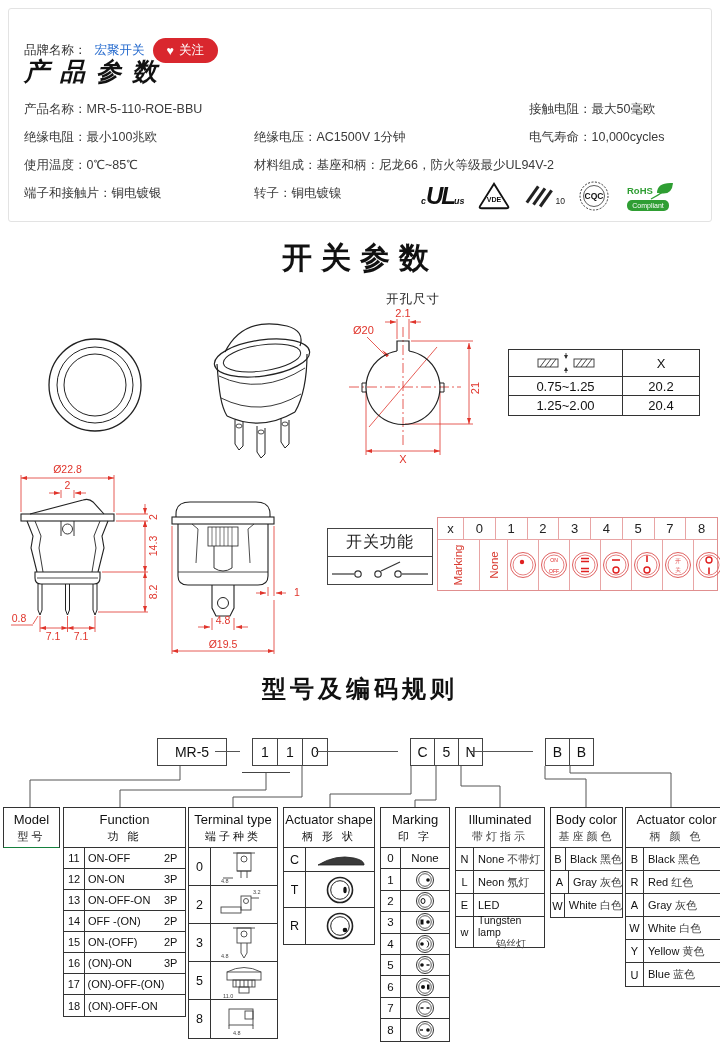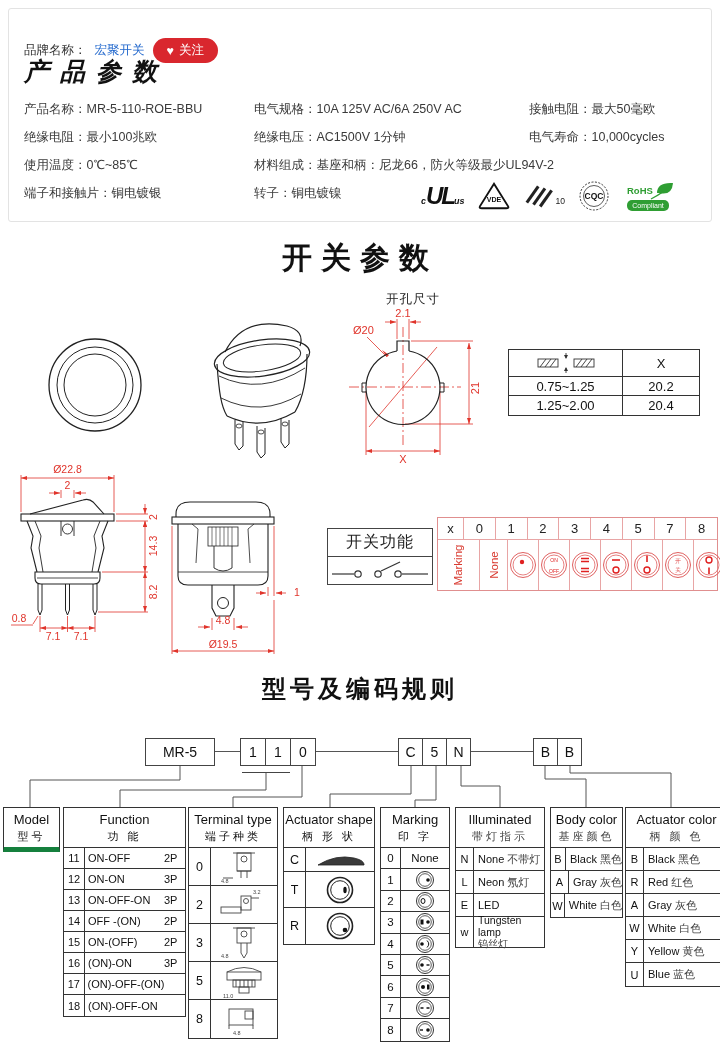--- a/index.html
+++ b/index.html
@@ -45,32 +45,32 @@
   .mk-head { height:22px; border-bottom:1px solid #e8a5a5; font-size:13px; color:#222; }
   .mk-body { height:50px; }
   .mk-cell { flex:1; border-right:1px solid #e8a5a5; display:flex; align-items:center; justify-content:center; }
   .mk-cell:last-child { border-right:none; }
   .mk-x { flex:0 0 26px; }
   .rot-red { transform:rotate(-90deg); color:#d93a30; font-size:11.5px; white-space:nowrap; }
 
   
   .cbox { position:absolute; display:flex; }
   .cc { width:26px; height:28px; border:1px solid #444; margin-left:-1px; display:flex; align-items:center; justify-content:center; font-size:14px; background:#fff; color:#111; }
-  .cc:first-child { margin-left:0; }
+  .cc:first-child { margin-left:12px; }
   .cc.w70 { width:70px; }
   .cc.w25 { width:25px; }
   .hlink { position:absolute; top:751px; border-top:1px solid #555; height:0; }
   .u-line { position:absolute; left:242px; top:772px; width:48px; border-top:1.5px solid #444; }
 
   
   .ctable { position:absolute; border:1px solid #333; background:#fff; color:#111; }
   .ct-head { border-bottom:1px solid #333; text-align:center; padding:4px 0 3px 0; }
   .ct-head .en { display:block; font-size:13px; }
   .ct-head .cn { display:block; font-size:11px; letter-spacing:3px; margin-top:2px; }
-  .ctable.head-only { border-bottom:5px solid #15803d; }
+  .ctable.head-only { border-bottom:1px solid #15803d; }
   .ctable.head-only .ct-head { border-bottom:none; }
   .crow { display:flex; align-items:center; border-bottom:1px solid #333; }
   .crow:last-child { border-bottom:none; }
   .ccode { align-self:stretch; display:flex; align-items:center; justify-content:center; border-right:1px solid #333; }
 
   .fn-t .crow { height:21px; font-size:11px; }
   .fn-t .ccode { width:21px; font-size:11px; }
   .fn-t .lbl { flex:1; padding-left:3px; white-space:nowrap; }
   .fn-t .poles { width:21px; font-size:11px; }
 
@@ -84,21 +84,21 @@
   .mkc-t .crow { height:21.4px; }
   .mkc-t .ccode { width:20px; font-size:11.5px; }
   .mkc-t .micon { flex:1; display:flex; align-items:center; justify-content:center; font-size:11.5px; }
 
   .ilum-t .crow { min-height:23px; font-size:11px; }
   .ilum-t .ccode { width:18px; }
   .ilum-t .lbl { flex:1; padding-left:4px; line-height:1.15; }
   .ilum-t .cn { color:#444; }
   .ilum-t .crow:last-child { height:30px; }
   .ilum-t .crow:last-child .en { display:block; font-size:10.5px; }
-  .ilum-t .crow:last-child .cn { display:block; font-size:10px; text-align:left; }
+  .ilum-t .crow:last-child .cn { display:block; font-size:10px; text-align:center; }
 
   .col-t .crow { height:23px; font-size:11px; }
   .col-t .ccode { width:18px; }
   .col-t .lbl { flex:1; padding-left:4px; white-space:nowrap; }
   .col-t .cn { color:#444; }
 
   svg { display:block; }
   text { font-family:"Liberation Sans", sans-serif; }
 </style>
 </head>
@@ -109,21 +109,20 @@
     <span>品牌名称：</span>
     <a class="brand-link">宏聚开关</a>
     <button class="follow-btn">
       <span>♥</span>
       <span>关注</span>
     </button>
   </div>
   <div class="script-title">产品参数</div>
 
   <span class="param" style="left:15px; top:92px;">产品名称：MR-5-110-ROE-BBU</span>
-  <span class="param" style="left:245px; top:92px;">电气规格：10A 125V AC/6A 250V AC</span>
   <span class="param" style="left:520px; top:92px;">接触电阻：最大50毫欧</span>
   <span class="param" style="left:15px; top:120px;">绝缘电阻：最小100兆欧</span>
   <span class="param" style="left:245px; top:120px;">绝缘电压：AC1500V 1分钟</span>
   <span class="param" style="left:520px; top:120px;">电气寿命：10,000cycles</span>
   <span class="param" style="left:15px; top:148px;">使用温度：0℃~85℃</span>
   <span class="param" style="left:245px; top:148px;">材料组成：基座和柄：尼龙66，防火等级最少UL94V-2</span>
   <span class="param" style="left:15px; top:176px;">端子和接触片：铜电镀银</span>
   <span class="param" style="left:245px; top:176px;">转子：铜电镀镍</span>
 
   <div class="certs">

